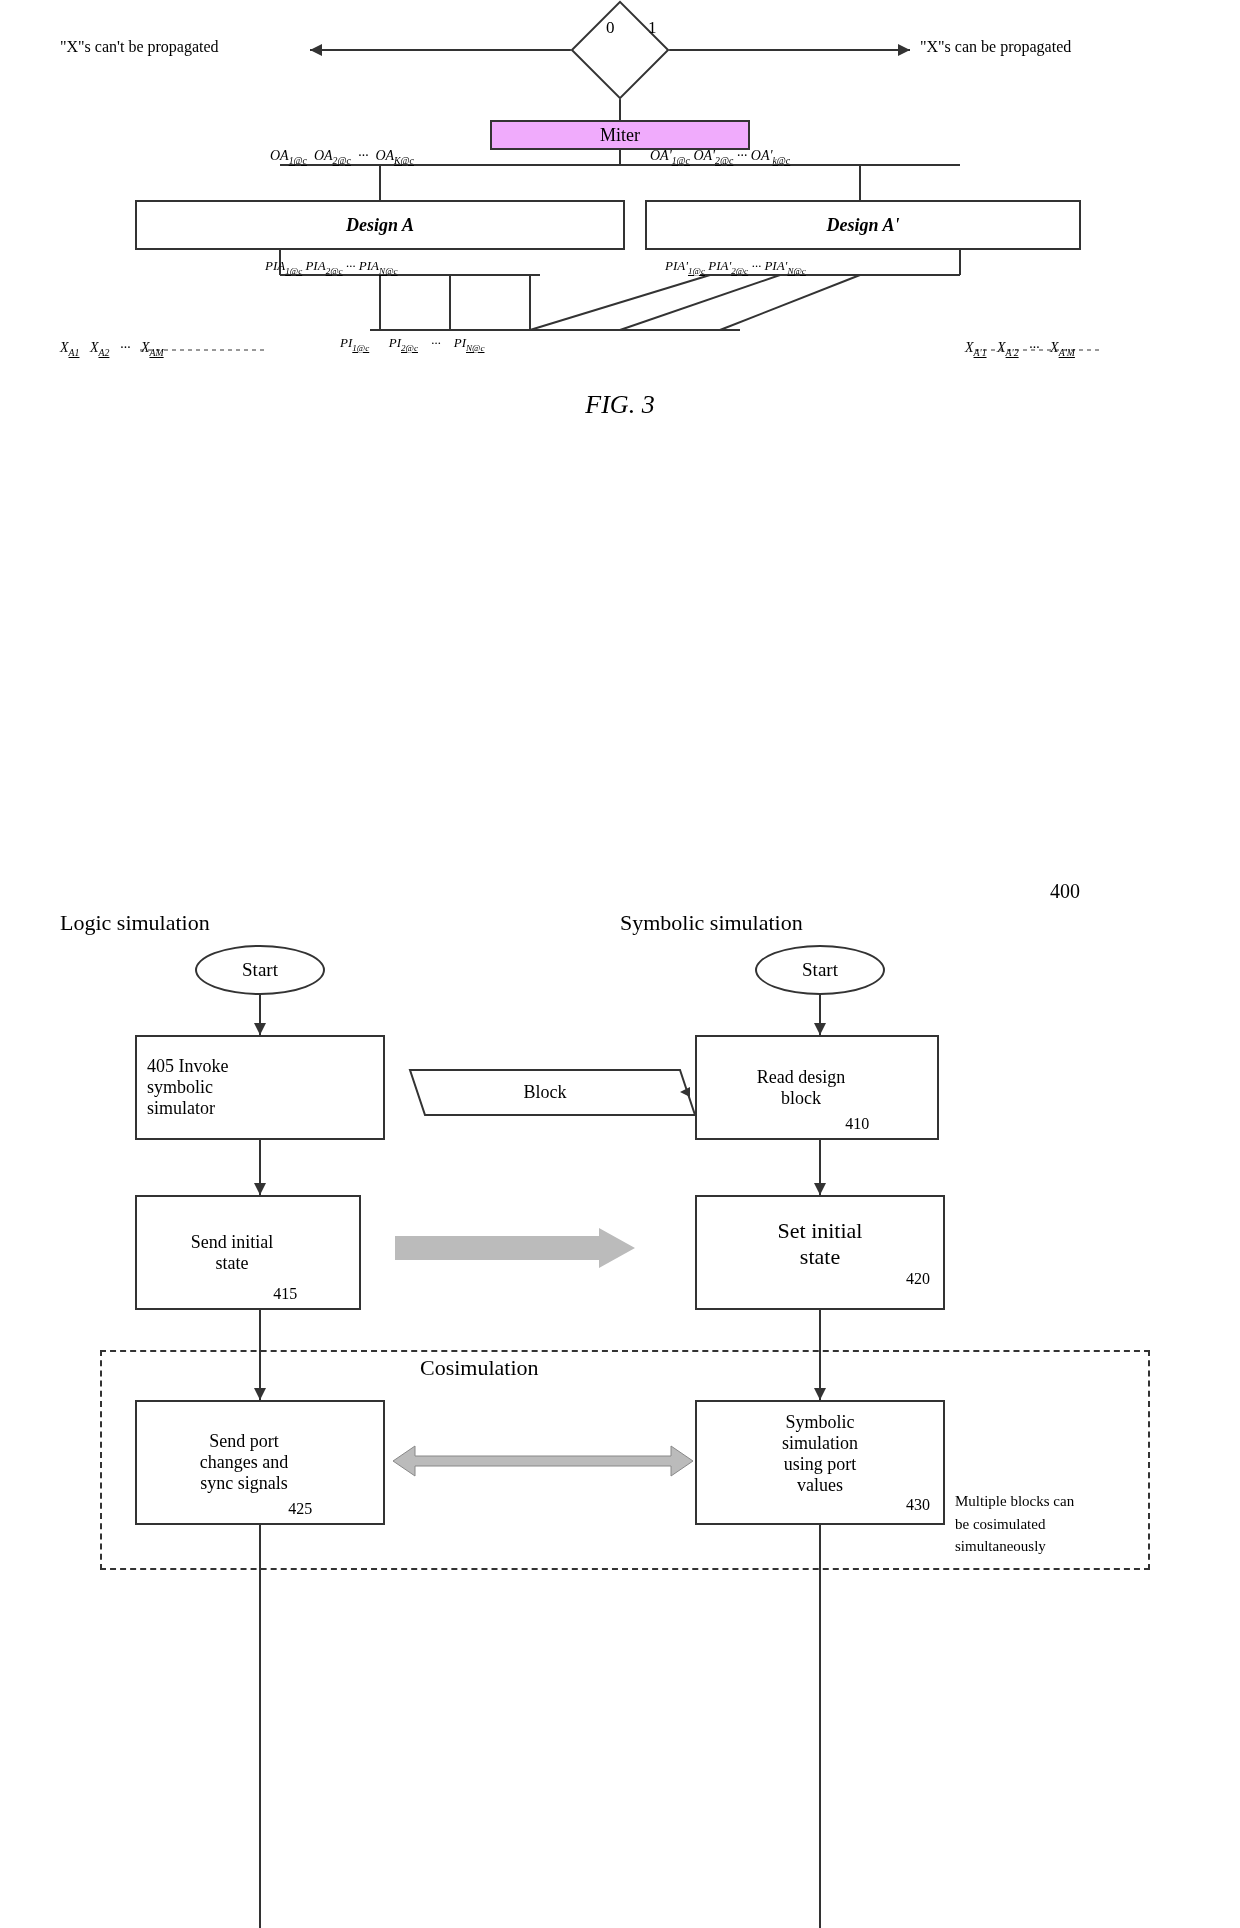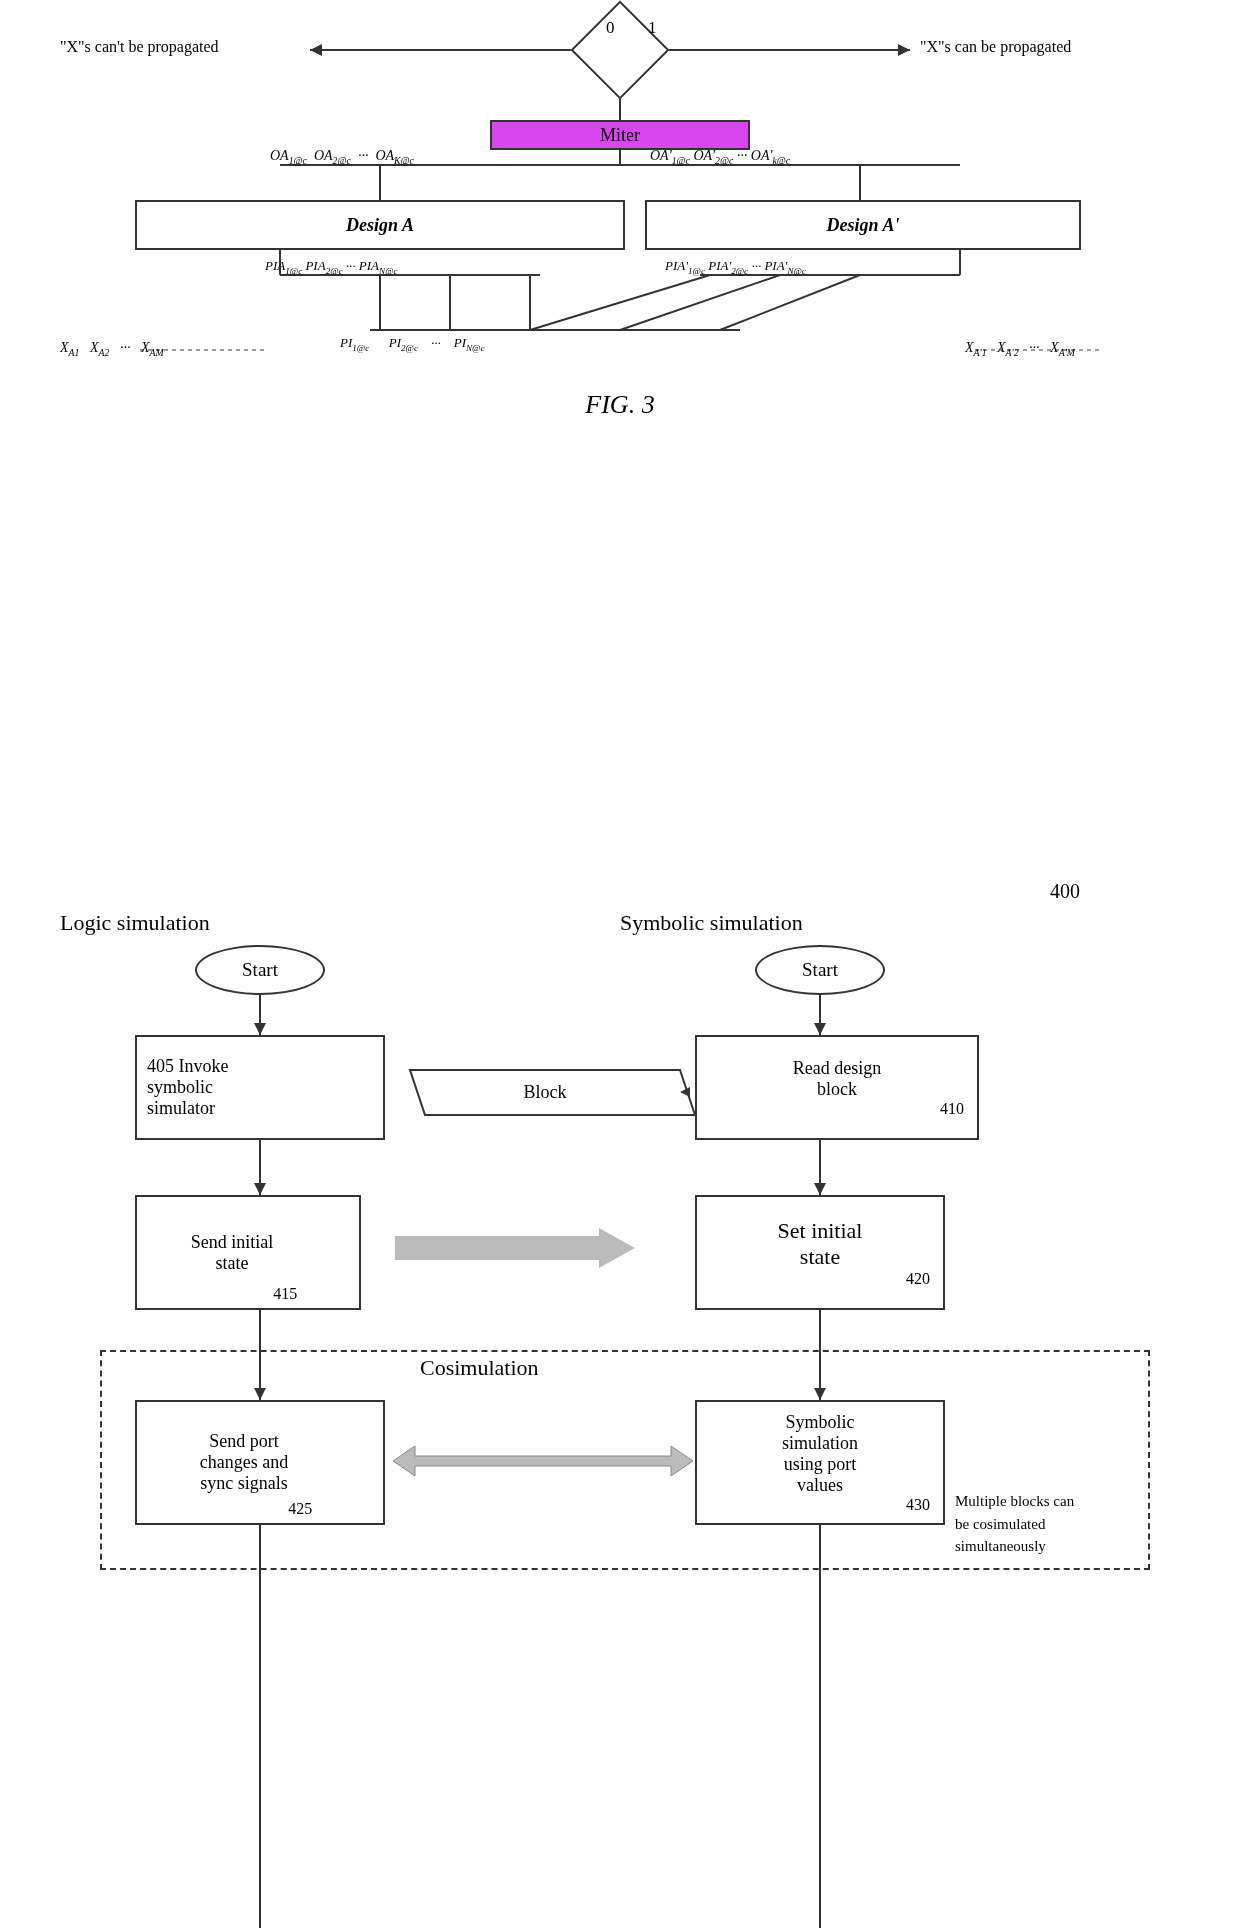--- a/index.html
+++ b/index.html
@@ -35,21 +35,21 @@
       background: #fff;
       border: 2px solid #333;
       transform: rotate(45deg);
       position: absolute;
     }
 
     
     .miter-box {
       position: absolute;
       border: 2px solid #333;
-      background: #d946ef;
+      background: #f0abfc;
       display: flex;
       align-items: center;
       justify-content: center;
       font-size: 18px;
     }
 
     
     .design-box {
       position: absolute;
       border: 2px solid #333;
@@ -114,20 +114,21 @@
       pointer-events: none;
     }
 
     .number-label {
       position: absolute;
       font-size: 17px;
     }
 
     sub {
       font-size: 0.7em;
+      text-decoration: underline;
     }
   </style>
 </head>
 <body>
 
 <div class="fig3-container">
 
   <svg class="svg-overlay" viewBox="0 0 1240 430">
 
     <line x1="620" y1="85" x2="620" y2="120" stroke="#333" stroke-width="2"></line>
@@ -247,21 +248,21 @@
   <div class="flowbox" style="left:135px; top:175px; width:250px; height:105px; flex-direction:column;">
     <span style="font-size:18px; white-space:pre-line; text-align:left; padding-left:5px; width:100%;">405 Invoke
 symbolic
 simulator</span>
   </div>
 
   <div class="oval" style="left:755px; top:85px; width:130px; height:50px;">
     <span>Start</span>
   </div>
 
-  <div class="flowbox" style="left:695px; top:175px; width:284px; height:105px; flex-direction:column;">
+  <div class="flowbox" style="left:695px; top:175px; width:244px; height:105px; flex-direction:row;">
     <span style="font-size:18px; white-space:pre-line; text-align:center;">Read design
 block</span>
     <span style="font-size:16px; align-self:flex-end; padding-right:8px;">410</span>
   </div>
 
   <div style="position:absolute; left:390px; top:205px;">
     
     <svg width="310" height="55">
       <polygon points="20,5 290,5 305,50 35,50" fill="none" stroke="#333" stroke-width="2"></polygon>
       <text x="155" y="33" text-anchor="middle" font-size="18" font-family="Times New Roman">Block</text>

